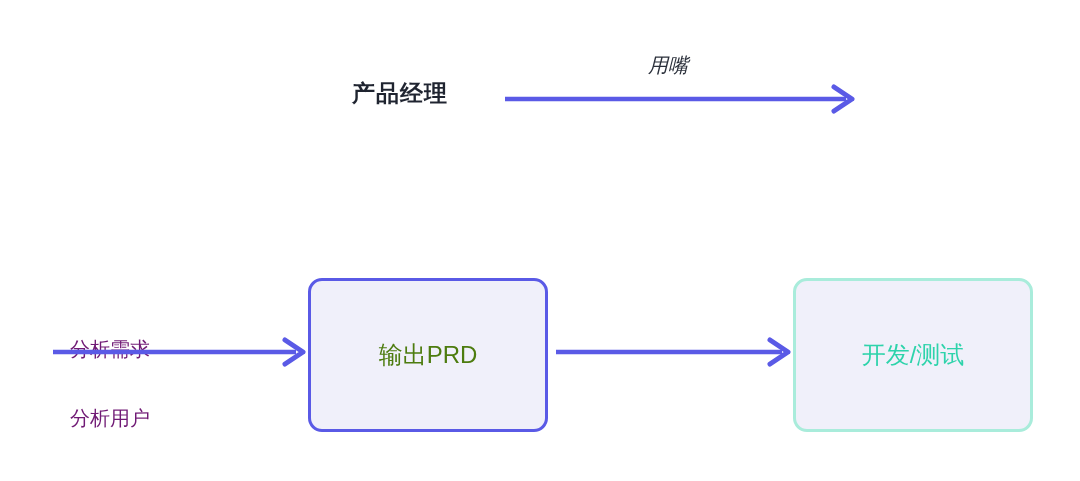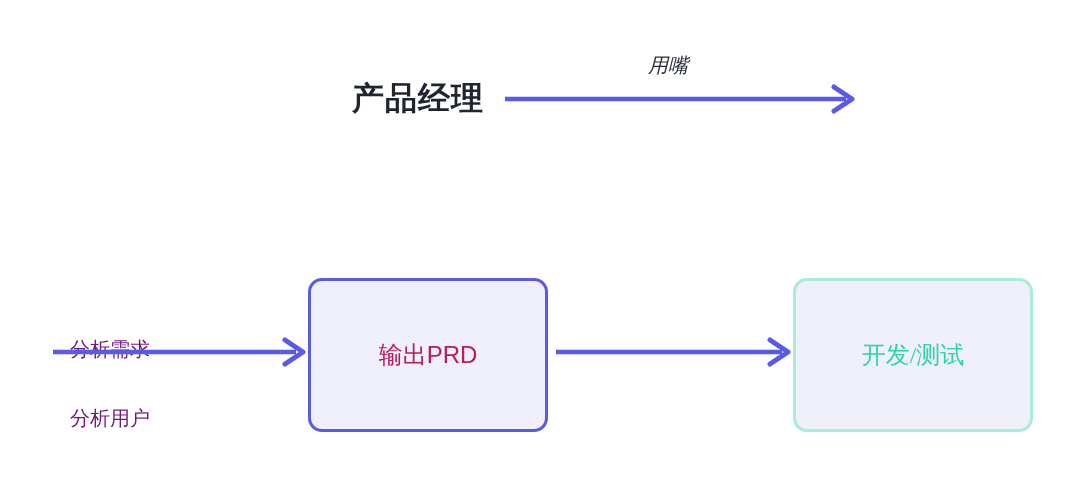--- a/index.html
+++ b/index.html
@@ -17,21 +17,21 @@
     height: 481px;
     background: #ffffff;
     overflow: hidden;
   }
 
   
   .role-label {
     position: absolute;
     white-space: nowrap;
     font-weight: bold;
-    font-size: 32px;
+    font-size: 23px;
     line-height: 1;
     text-align: center;
   }
   #role-pm {
     left: 352px;
     top: 82px;
     color: #1f2430;
     letter-spacing: 1px;
   }
   #role-ai {
@@ -73,30 +73,29 @@
     justify-content: center;
     font-size: 24px;
     line-height: 1;
   }
   #box-prd {
     left: 308px;
     top: 278px;
     width: 240px;
     height: 154px;
     border: 3px solid #5a5ae6;
-    color: #be185d;
+    color: #4d7c0f;
   }
   #box-dev {
     left: 793px;
     top: 278px;
     width: 240px;
     height: 154px;
     border: 3px solid #a9ecdb;
     color: #2ed3ab;
-    font-family: Liberation Serif, serif;
   }
 
   
   #arrow-layer {
     position: absolute;
     left: 0;
     top: 0;
     width: 1080px;
     height: 481px;
     pointer-events: none;

